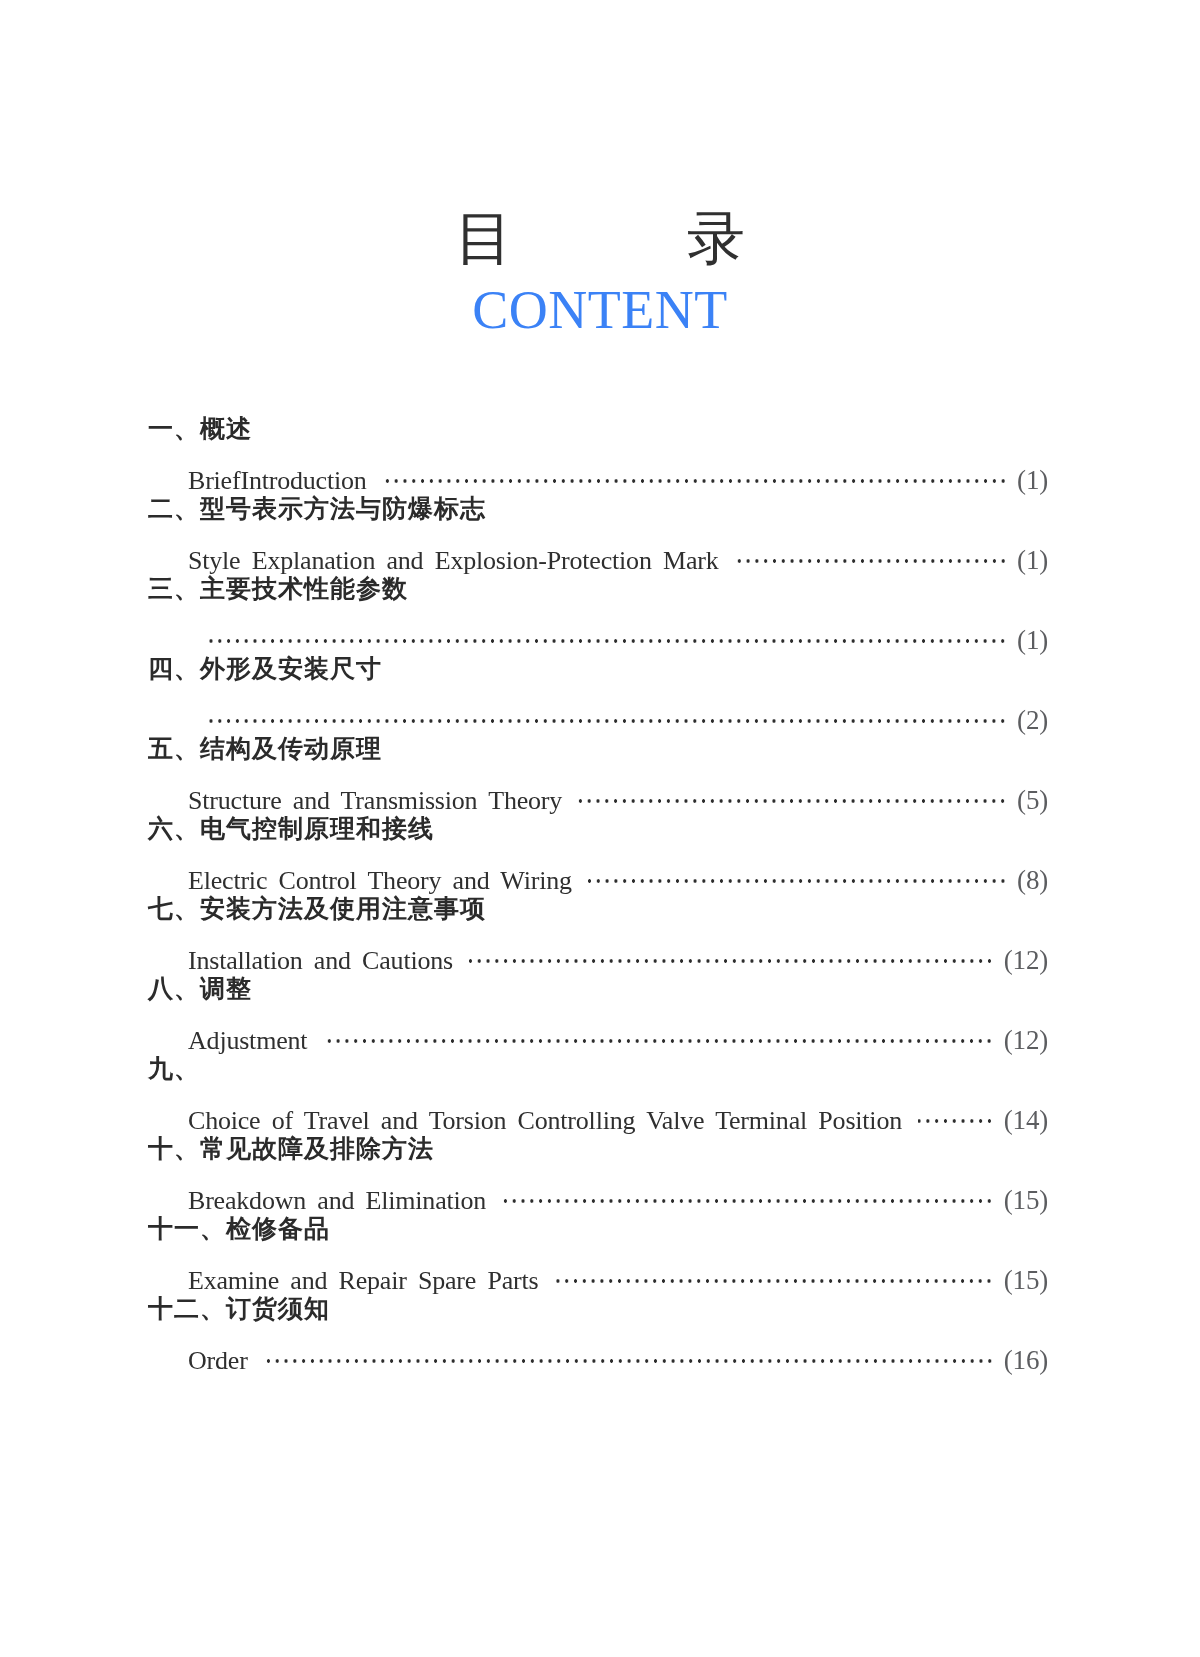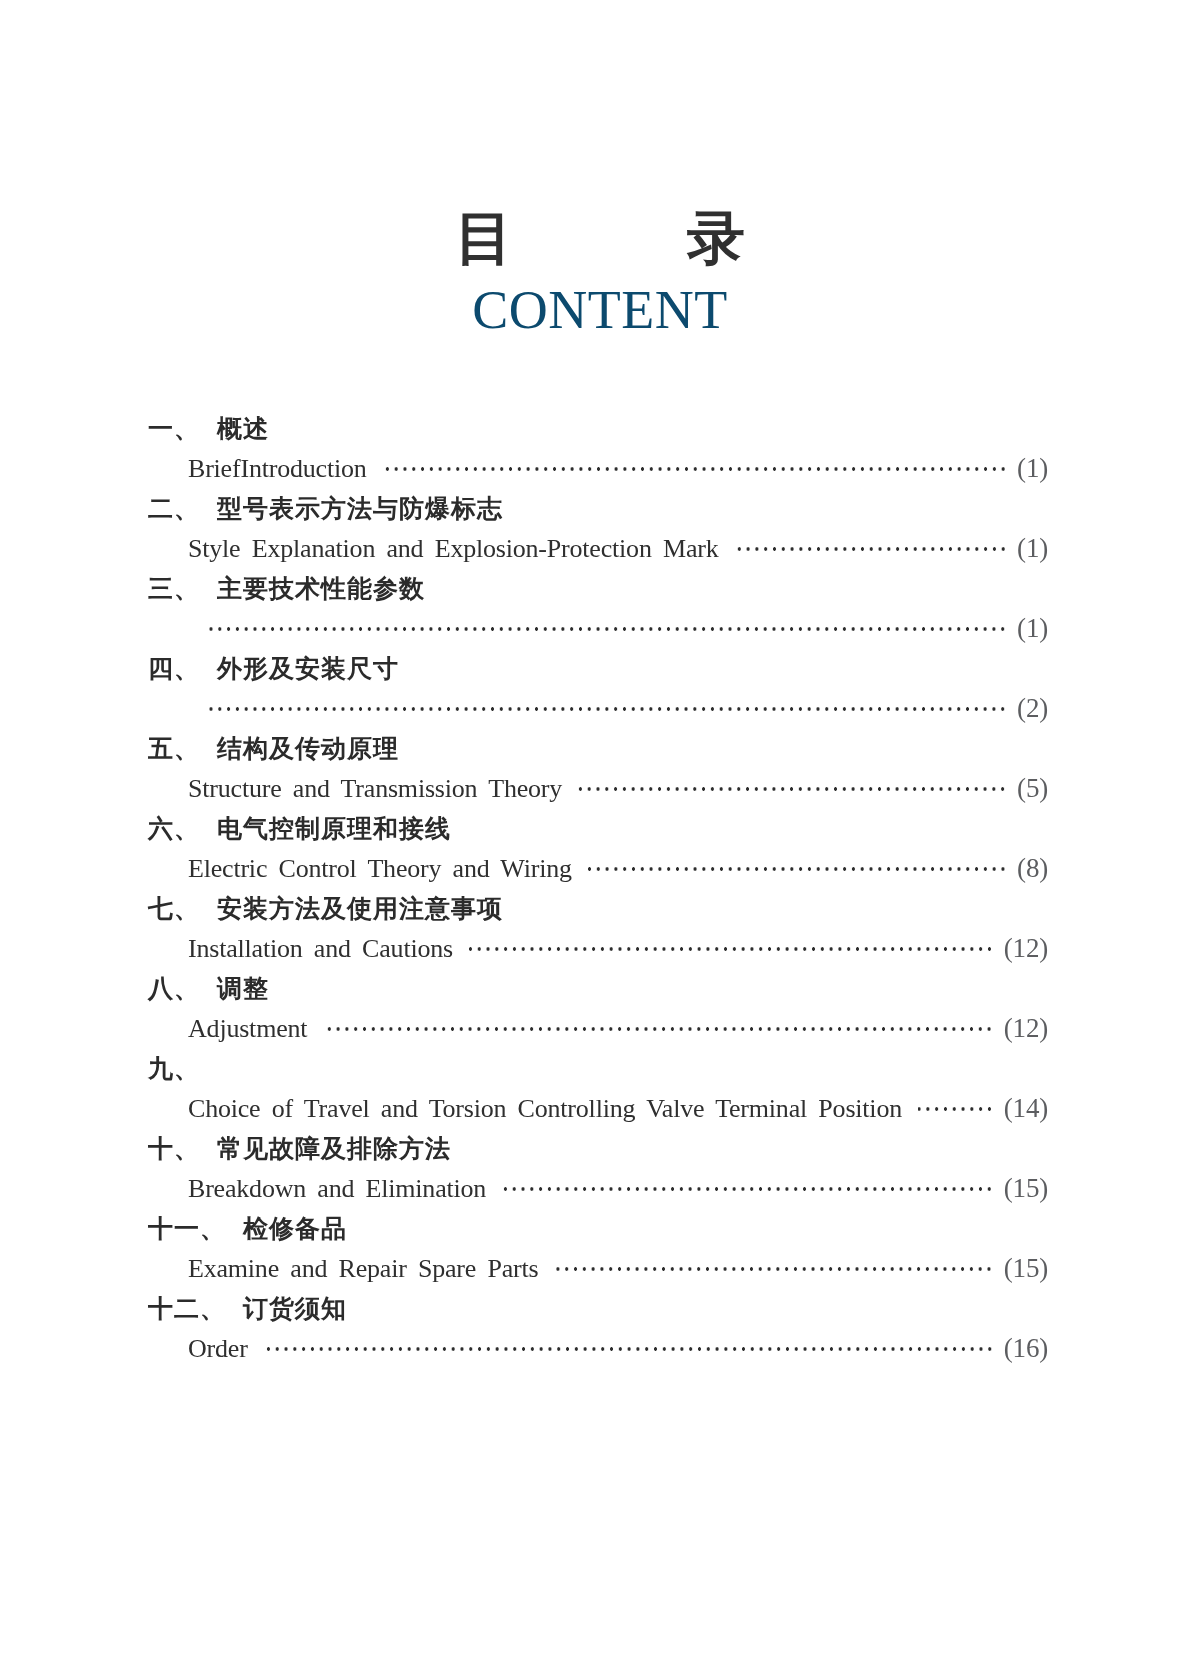--- a/index.html
+++ b/index.html
@@ -10,58 +10,59 @@
   }
   .page {
     width: 100%; height: 100%;
     box-sizing: border-box;
     font-family: "Liberation Serif", "DejaVu Serif", serif;
     color: #2e2e2e;
   }
   .title-block { text-align: center; padding-top: 206px; }
   .title-cn {
     font-size: 58px;
-    font-weight: 700;
+    font-weight: 400;
     line-height: 1.15;
     color: #303030;
     font-family: "Liberation Serif", "DejaVu Serif", serif;
   }
   .title-en {
     font-size: 54px;
     line-height: 1;
     margin-top: 10px;
-    color: #0c4a6e;
+    color: #3b82f6;
     letter-spacing: 0.5px;
   }
   .toc {
     margin-top: 72px;
     padding: 0 152px 0 148px;
   }
   .toc-item { height: 80px; }
   .cn-line {
     height: 40px;
     display: flex;
     align-items: center;
     font-family: "Liberation Sans", "DejaVu Sans", sans-serif;
     font-weight: 700;
     font-size: 25px;
     letter-spacing: 1px;
     color: #2b2b2b;
   }
   .cn-num { white-space: nowrap; }
-  .cn-title { white-space: nowrap; margin-left: 17px; }
+  .cn-title { white-space: nowrap; }
   .en-line {
     height: 40px;
     display: flex;
     align-items: center;
     padding-left: 40px;
     font-size: 26px;
     word-spacing: 5px;
     letter-spacing: -0.2px;
     color: #2f2f2f;
+    margin-top: 12px;
   }
   .en-title { white-space: nowrap; }
   .leader {
     flex: 1;
     height: 6px;
     align-self: center;
     margin: 0 10px 0 16px;
     background-image: radial-gradient(circle, #2d2d2d 1.6px, transparent 1.9px);
     background-size: 8.8px 6px;
     background-repeat: repeat-x;

